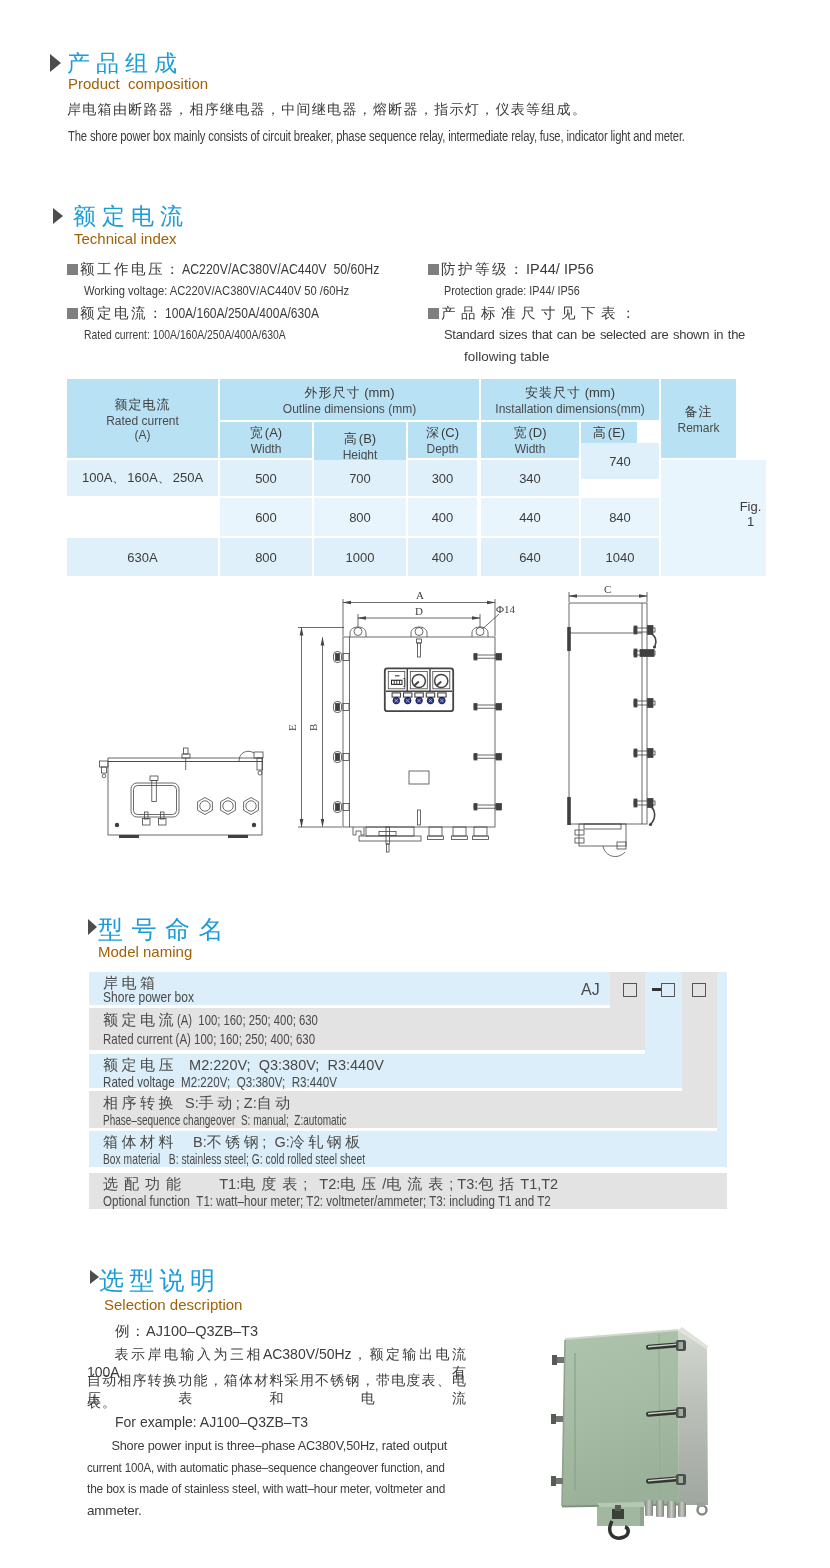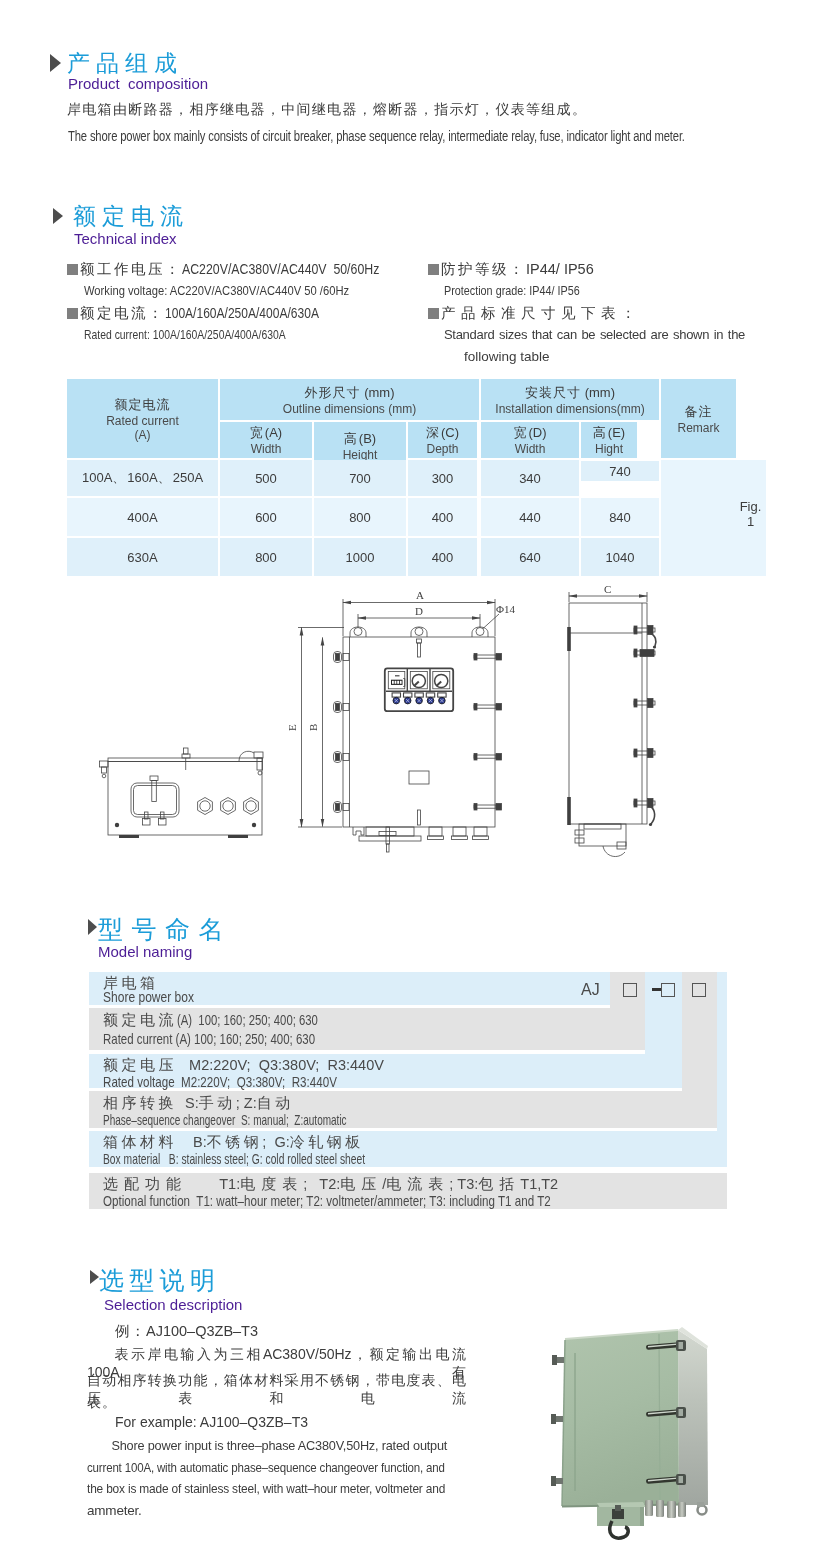--- a/index.html
+++ b/index.html
@@ -1,20 +1,20 @@
 <!DOCTYPE html>
 <html><head>
 <meta charset="utf-8">
 <style>
 html,body{margin:0;padding:0;background:#fff;}
 body{width:830px;height:1568px;position:relative;font-family:"Liberation Sans",sans-serif;color:#3c3c3c;overflow:hidden;}
 .abs{position:absolute;}
 .tri{width:0;height:0;border-style:solid;border-color:transparent;border-left-color:#4d4d4d;}
 .t1{font-size:23px;color:#1b9cd8;letter-spacing:6px;white-space:nowrap;}
-.t2{font-size:15px;color:#4c1d95;white-space:nowrap;}
+.t2{font-size:15px;color:#a16207;white-space:nowrap;}
 .cn{letter-spacing:2px;}
 .sq{display:inline-block;width:11px;height:11px;background:#7f7f7f;margin-right:2px;vertical-align:-1px;}
 .cell{position:absolute;display:flex;flex-direction:column;align-items:center;justify-content:center;text-align:center;}
 .hdr{background:#b9e1f4;}
 .rA{background:#dff0fa;}
 .rB{background:#e8f5fd;}
 .f13{font-size:13px;}
 .f12{font-size:12px;color:#4a4a4a;}
 svg{display:block;}
 .mrow{position:absolute;left:89px;}
@@ -108,23 +108,22 @@
       <div class="f12">Hight</div>
     </div>
 
   <div class="cell rA f13" style="left:0;top:81px;width:151px;height:36px;">
       <div>100A<span class="cn">、</span>160A<span class="cn">、</span>250A</div>
     </div>
   <div class="cell rA f13" style="left:153px;top:81px;width:92px;height:36px;">500</div>
   <div class="cell rA f13" style="left:247px;top:81px;width:92px;height:36px;">700</div>
   <div class="cell rA f13" style="left:341px;top:81px;width:69px;height:36px;">300</div>
   <div class="cell rA f13" style="left:414px;top:81px;width:98px;height:36px;">340</div>
-  <div class="cell rA f13" style="left:514px;top:82px;width:78px;height:20px;">740</div>
-
-  <div class="cell rB f13" style="left:0;top:119px;width:151px;height:38px;">400A</div>
+  <div class="cell rA f13" style="left:514px;top:64px;width:78px;height:36px;">740</div>
+
   <div class="cell rB f13" style="left:153px;top:119px;width:92px;height:38px;">600</div>
   <div class="cell rB f13" style="left:247px;top:119px;width:92px;height:38px;">800</div>
   <div class="cell rB f13" style="left:341px;top:119px;width:69px;height:38px;">400</div>
   <div class="cell rB f13" style="left:414px;top:119px;width:98px;height:38px;">440</div>
   <div class="cell rB f13" style="left:514px;top:119px;width:78px;height:38px;">840</div>
 
   <div class="cell rA f13" style="left:0;top:159px;width:151px;height:38px;">630A</div>
   <div class="cell rA f13" style="left:153px;top:159px;width:92px;height:38px;">800</div>
   <div class="cell rA f13" style="left:247px;top:159px;width:92px;height:38px;">1000</div>
   <div class="cell rA f13" style="left:341px;top:159px;width:69px;height:38px;">400</div>

